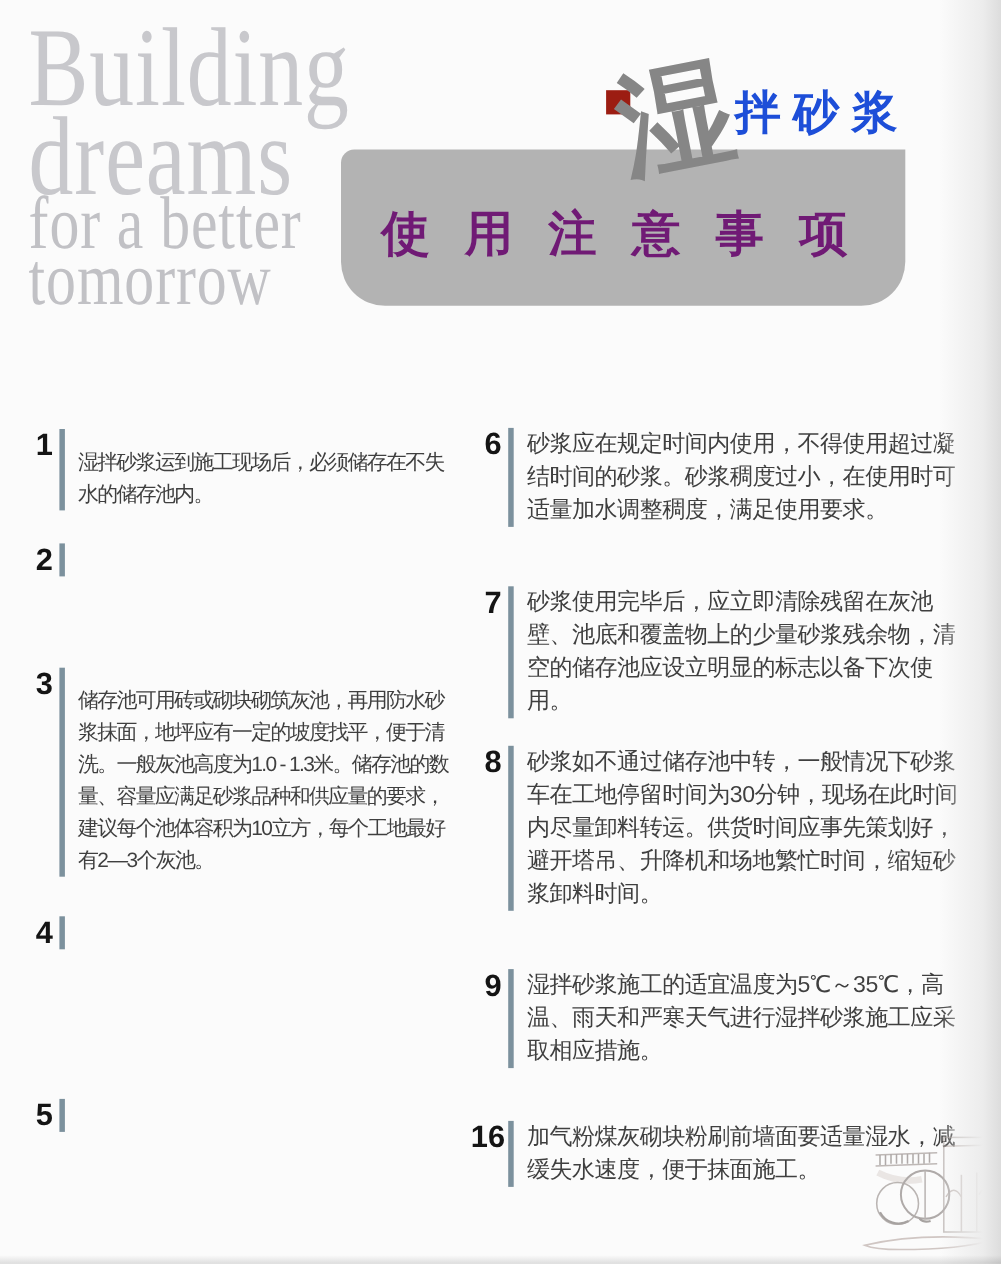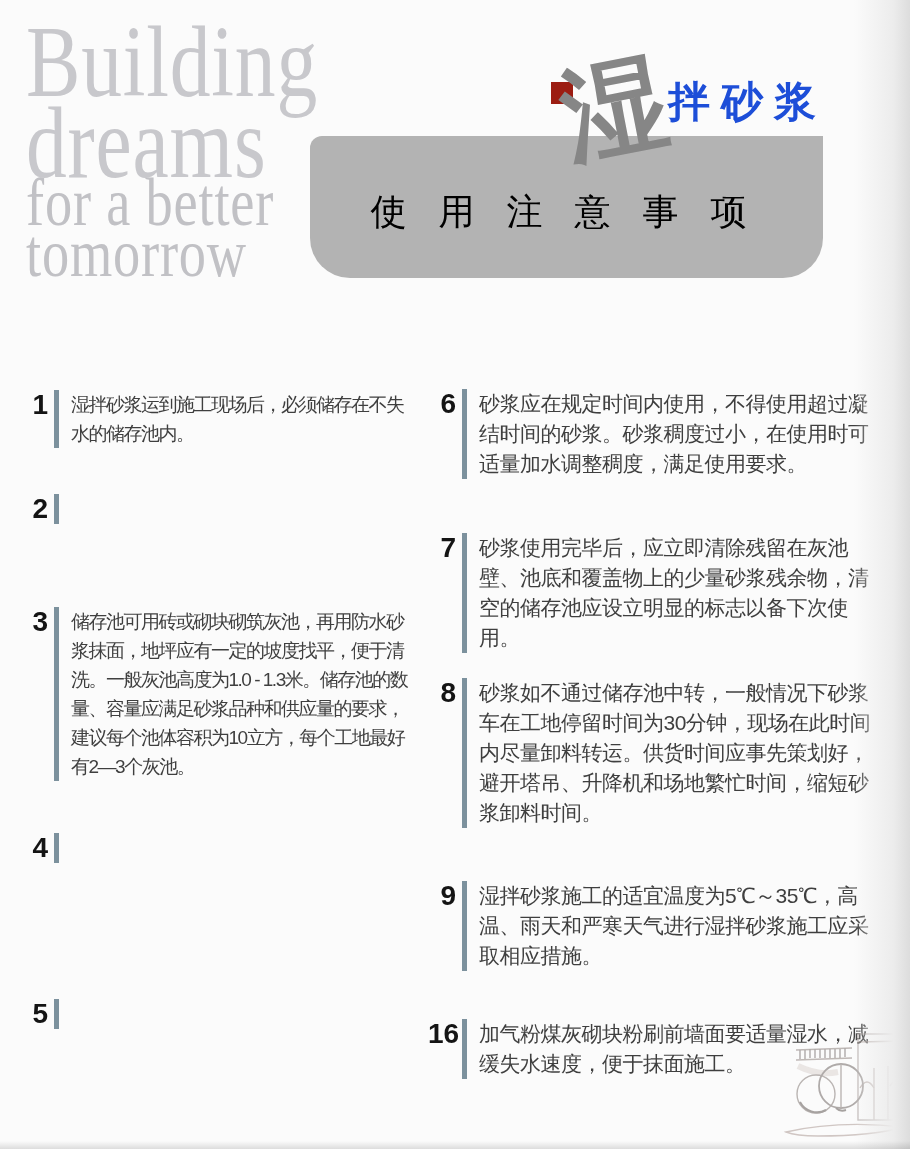--- a/index.html
+++ b/index.html
@@ -44,21 +44,21 @@
 
   
   .banner{
     position:absolute;left:310px;top:136px;width:513px;height:142px;
     background:#b3b3b3;
     border-radius:12px 0 40px 40px;
     display:flex;align-items:center;justify-content:center;
     z-index:5;
   }
   .banner-label{
-    font-size:36px;font-weight:normal;color:#000000;
+    font-size:44px;font-weight:bold;color:#701a75;
     letter-spacing:32px;text-indent:16px;
     padding-top:10px;white-space:nowrap;
   }
 
   .accent-square{
     position:absolute;left:551px;top:82px;width:22px;height:22px;
     background:#9c1d12;z-index:8;
   }
   .title-char{
     position:absolute;left:562px;top:52px;
@@ -79,21 +79,21 @@
     font-size:28px;line-height:30px;flex:0 0 auto;
   }
   .item .rule{
     width:5px;background:#7c919d;margin-left:6px;margin-right:12px;
     flex:0 0 auto;
   }
   .item .txt{color:#3f3f3f;}
 
   .item.colL{left:28px;}
   .item.colL .num{width:20px;}
-  .item.colL .txt{width:342px;font-size:19px;line-height:29px;letter-spacing:-1.5px;}
+  .item.colL .txt{width:342px;font-size:19px;line-height:29px;letter-spacing:-1.5px;margin-top:16px;}
 
   .item.colR{left:428px;}
   .item.colR .num{width:28px;}
   .item.colR .txt{width:398px;font-size:21px;line-height:30px;letter-spacing:-0.5px;}
 
   
   .sketch{position:absolute;left:778px;top:1028px;z-index:20;opacity:0.75;}
 </style>
 </head>
 <body>

